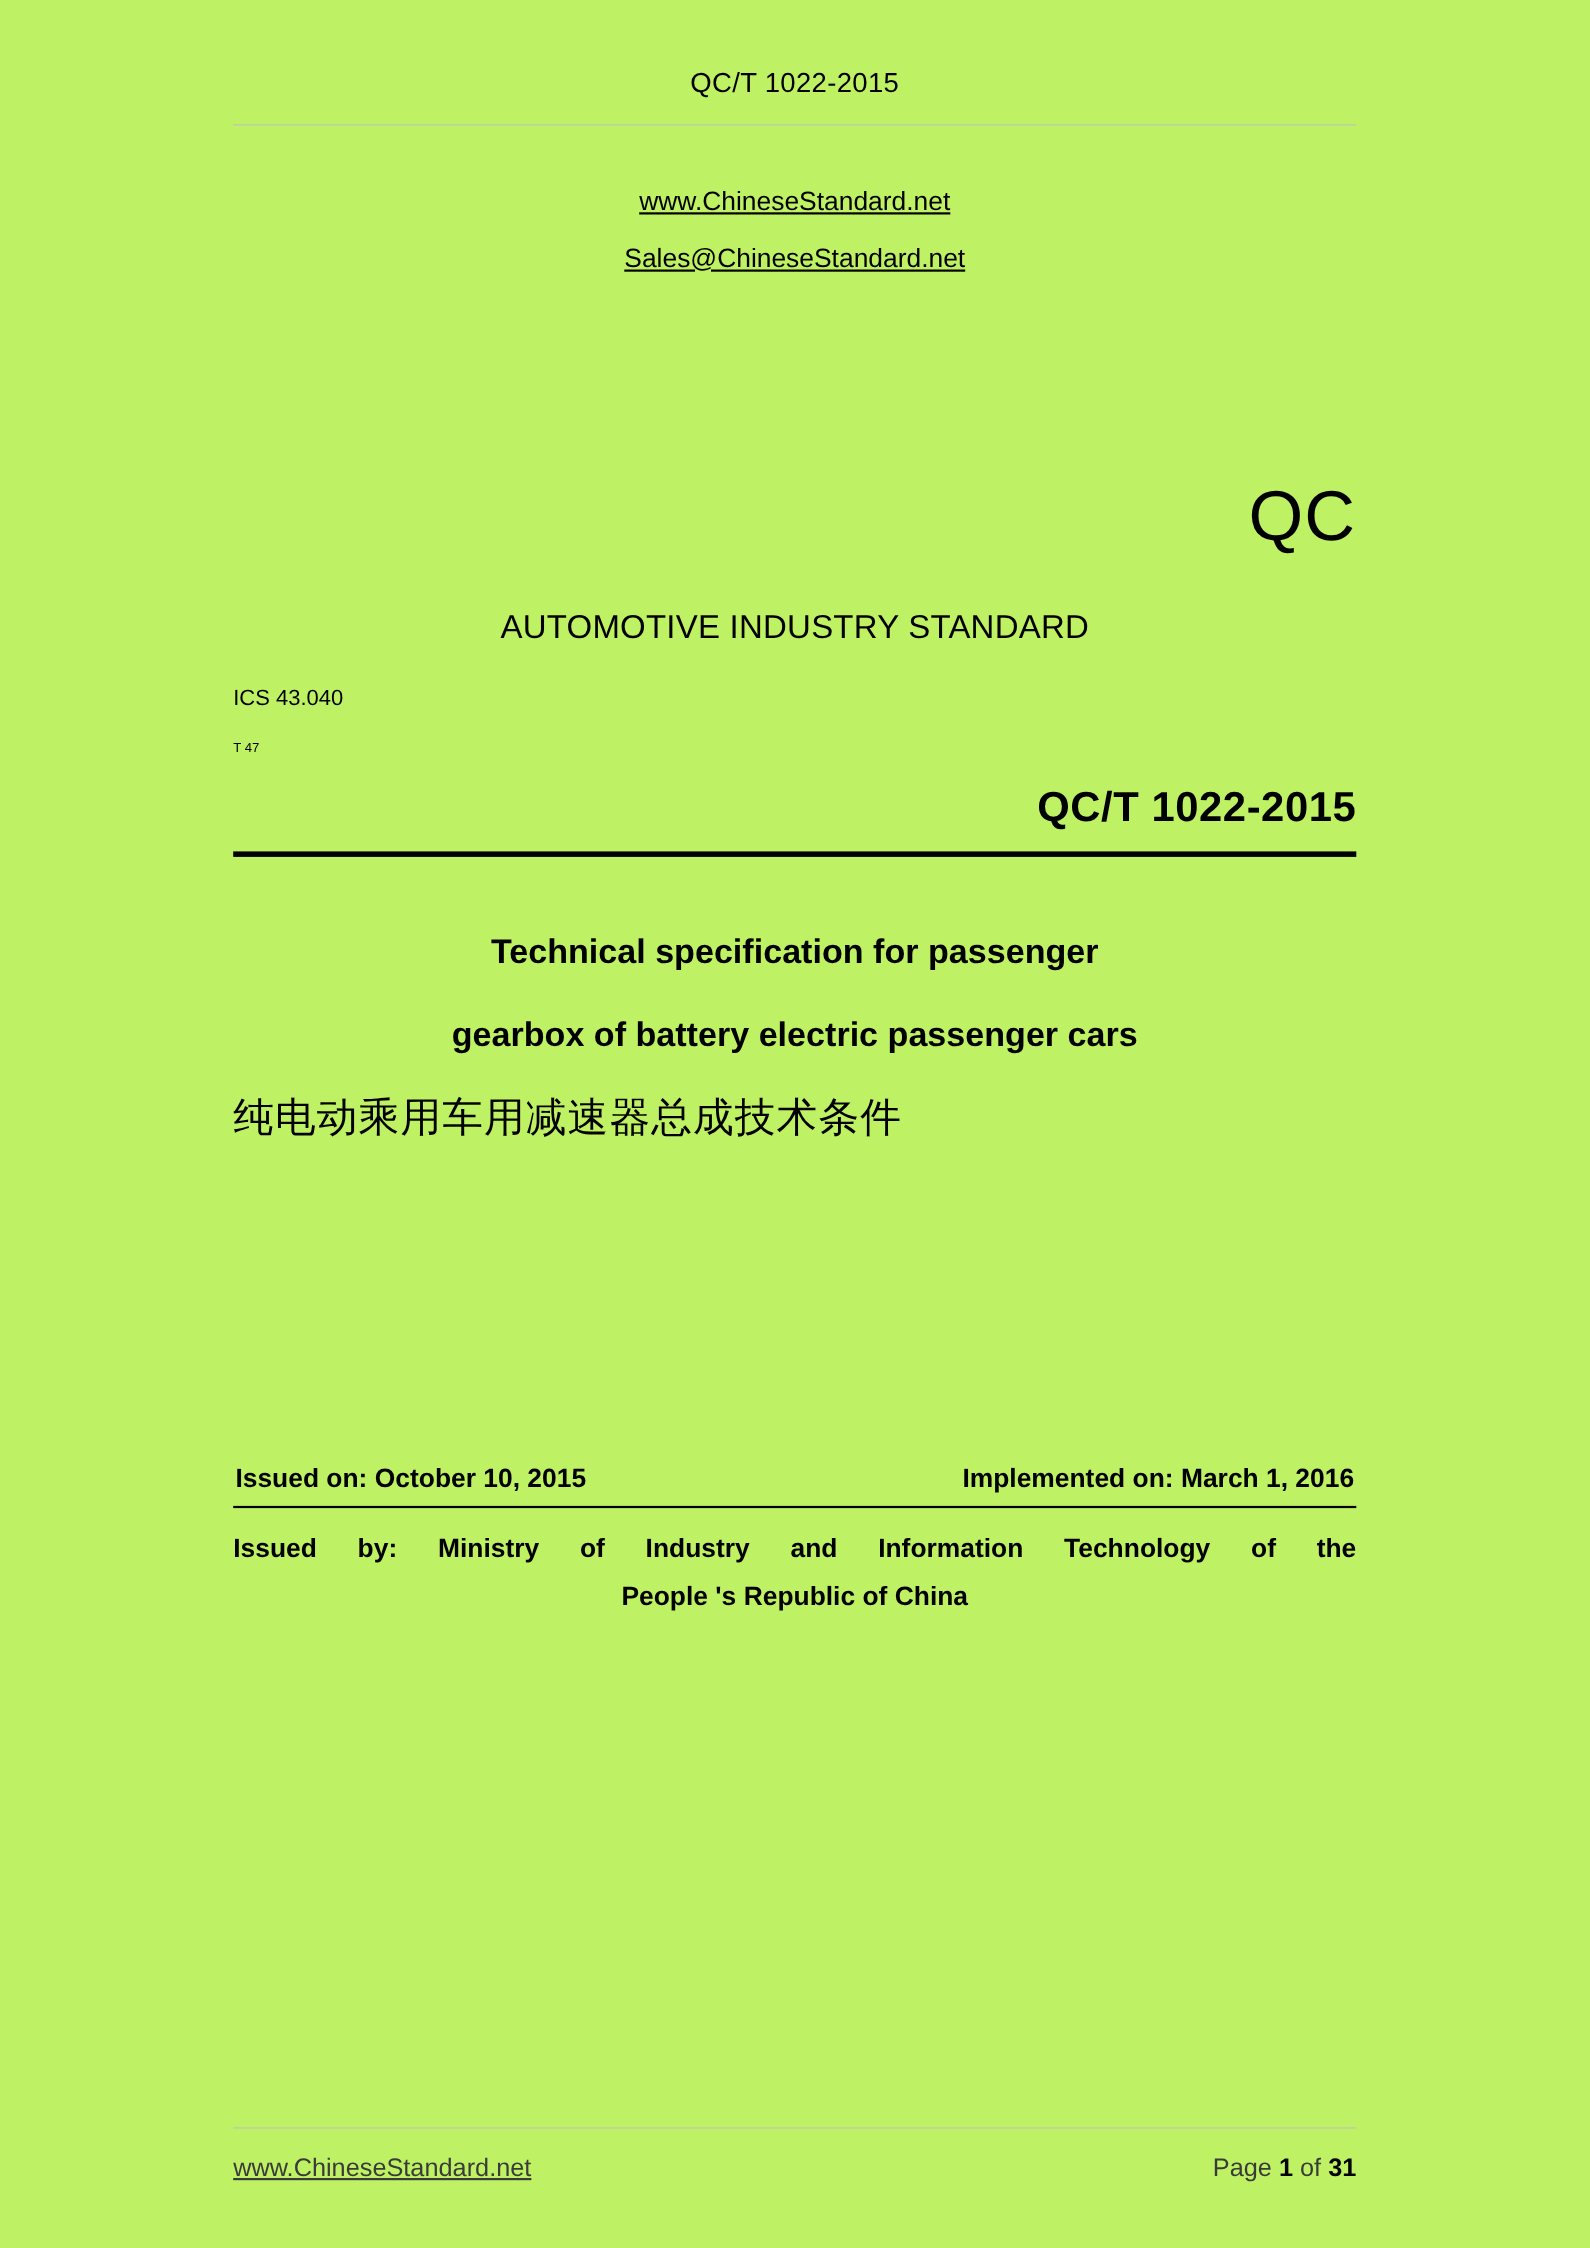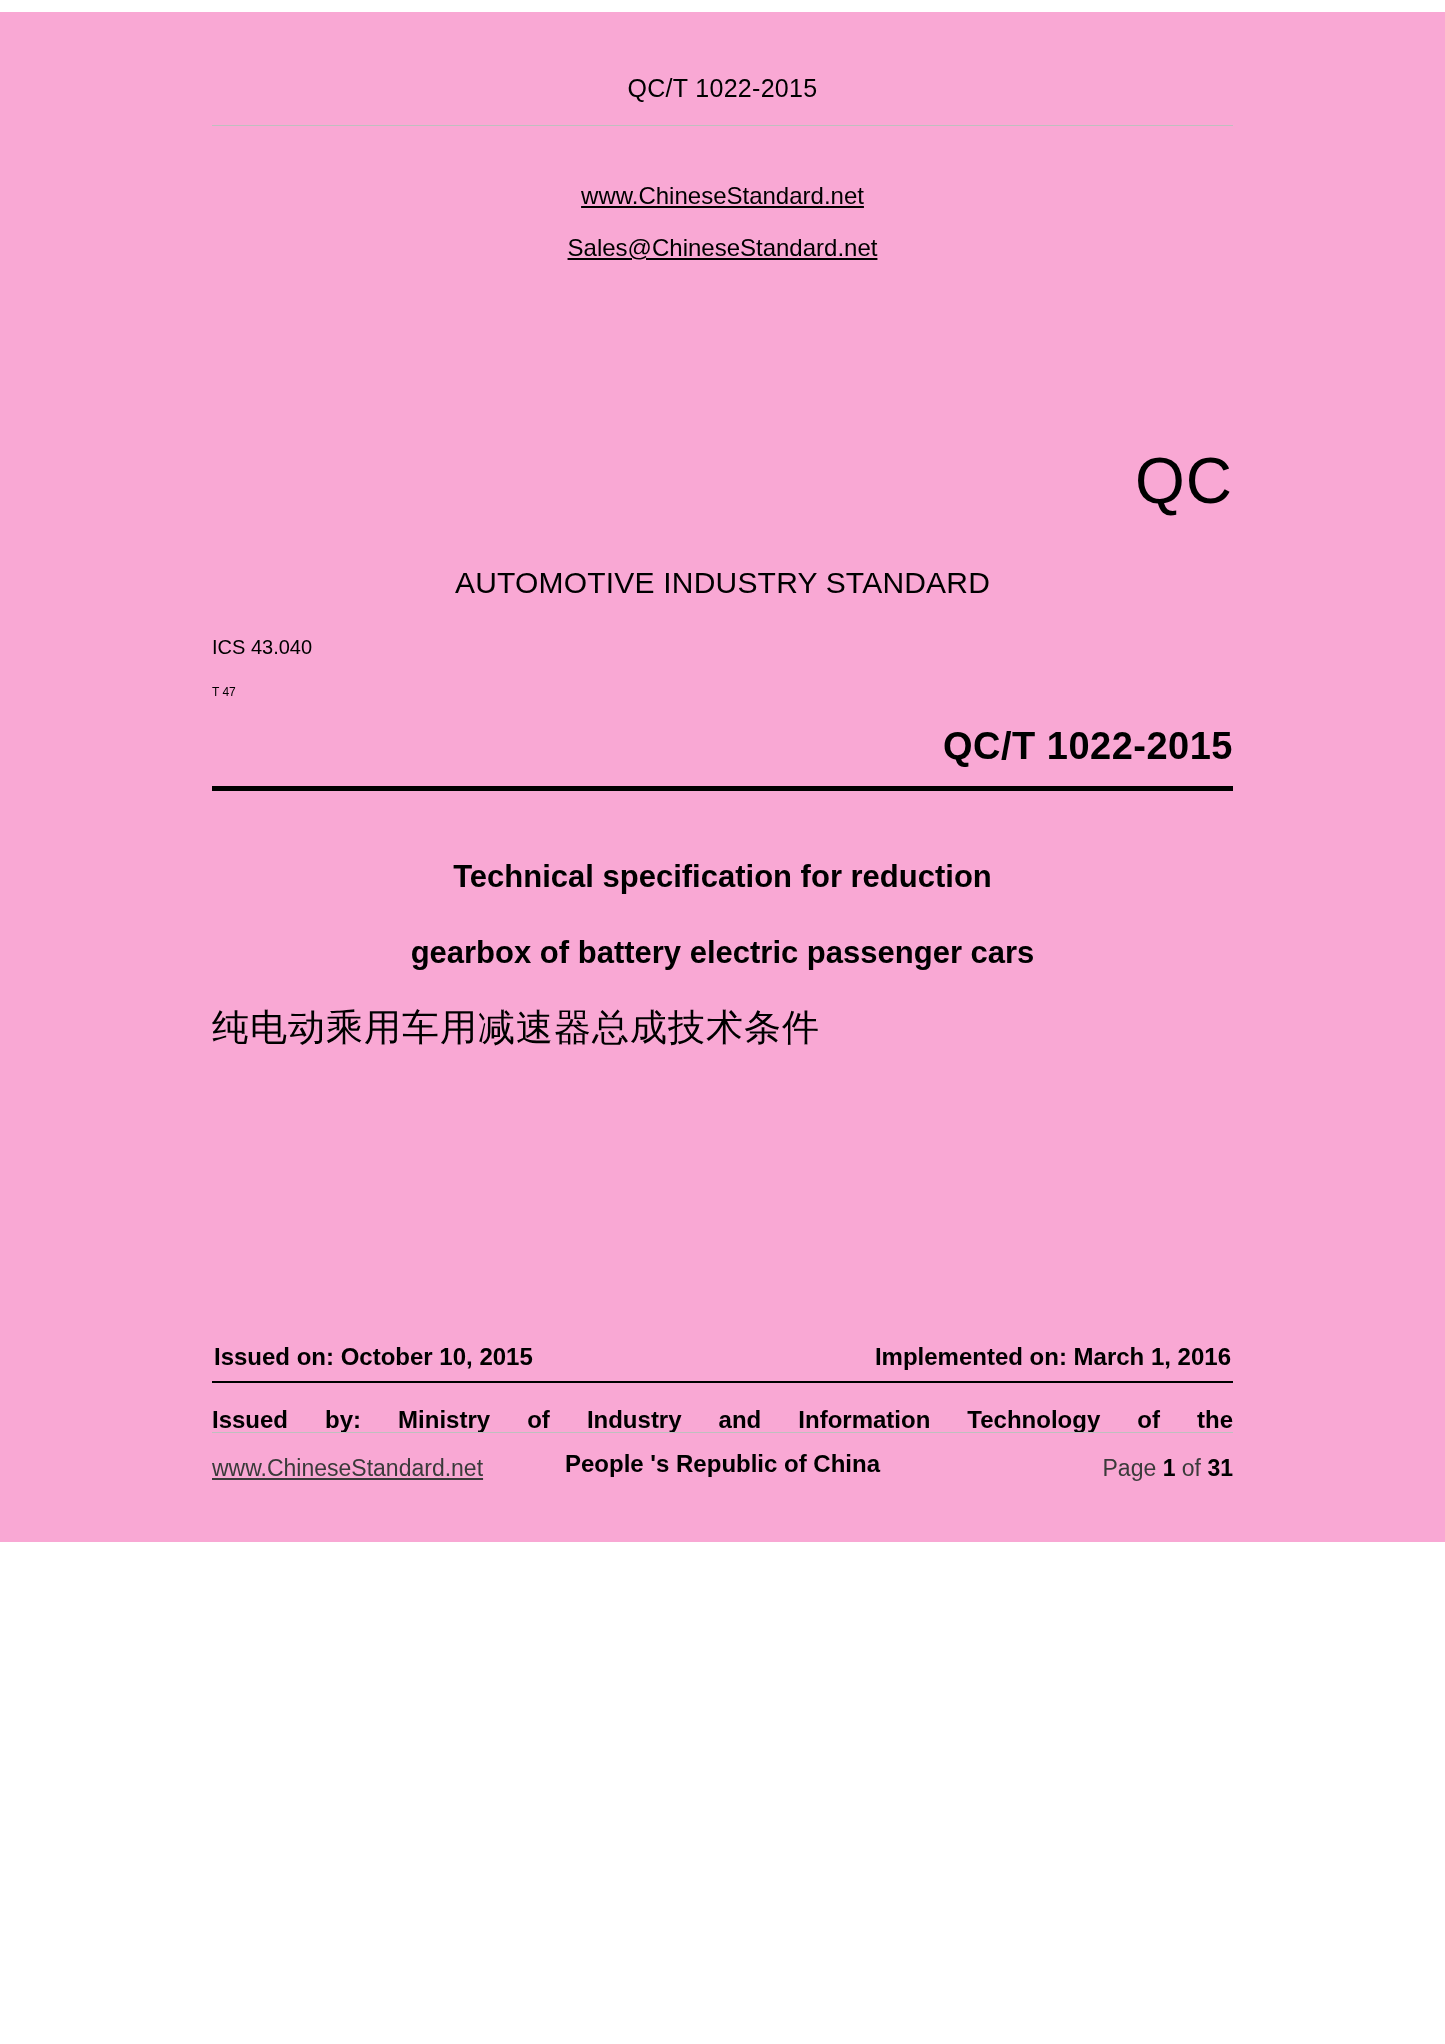--- a/index.html
+++ b/index.html
@@ -7,23 +7,23 @@
     padding: 0;
     background: #ffffff;
   }
   body {
     font-family: "Liberation Sans", sans-serif;
     color: #000000;
   }
   .page {
     position: relative;
     width: 1445px;
-    height: 1530px;
-    margin: 12px auto;
-    background: #f9a8d4;
+    height: 2044px;
+    margin: 0 auto;
+    background: #bef264;
     box-sizing: border-box;
   }
   .content {
     position: absolute;
     left: 212px;
     right: 212px;
     top: 0;
     bottom: 0;
   }
   
@@ -178,21 +178,21 @@
 
     <div class="std-title-1">AUTOMOTIVE INDUSTRY STANDARD</div>
 
     <div class="ics-line">ICS 43.040</div>
     <div class="class-line">T 47</div>
 
     <div class="std-number">QC/T  1022-2015</div>
     <div class="thick-rule"></div>
 
     <div class="main-title">
-      <div>Technical specification for reduction</div>
+      <div>Technical specification for passenger</div>
       <div>gearbox of battery electric passenger cars</div>
     </div>
     <div class="cn-title">纯电动乘用车用减速器总成技术条件</div>
 
     <div class="issue-row">
       <span>Issued on: October 10, 2015</span>
       <span>Implemented on: March 1, 2016</span>
     </div>
     <div class="issue-rule"></div>
 

